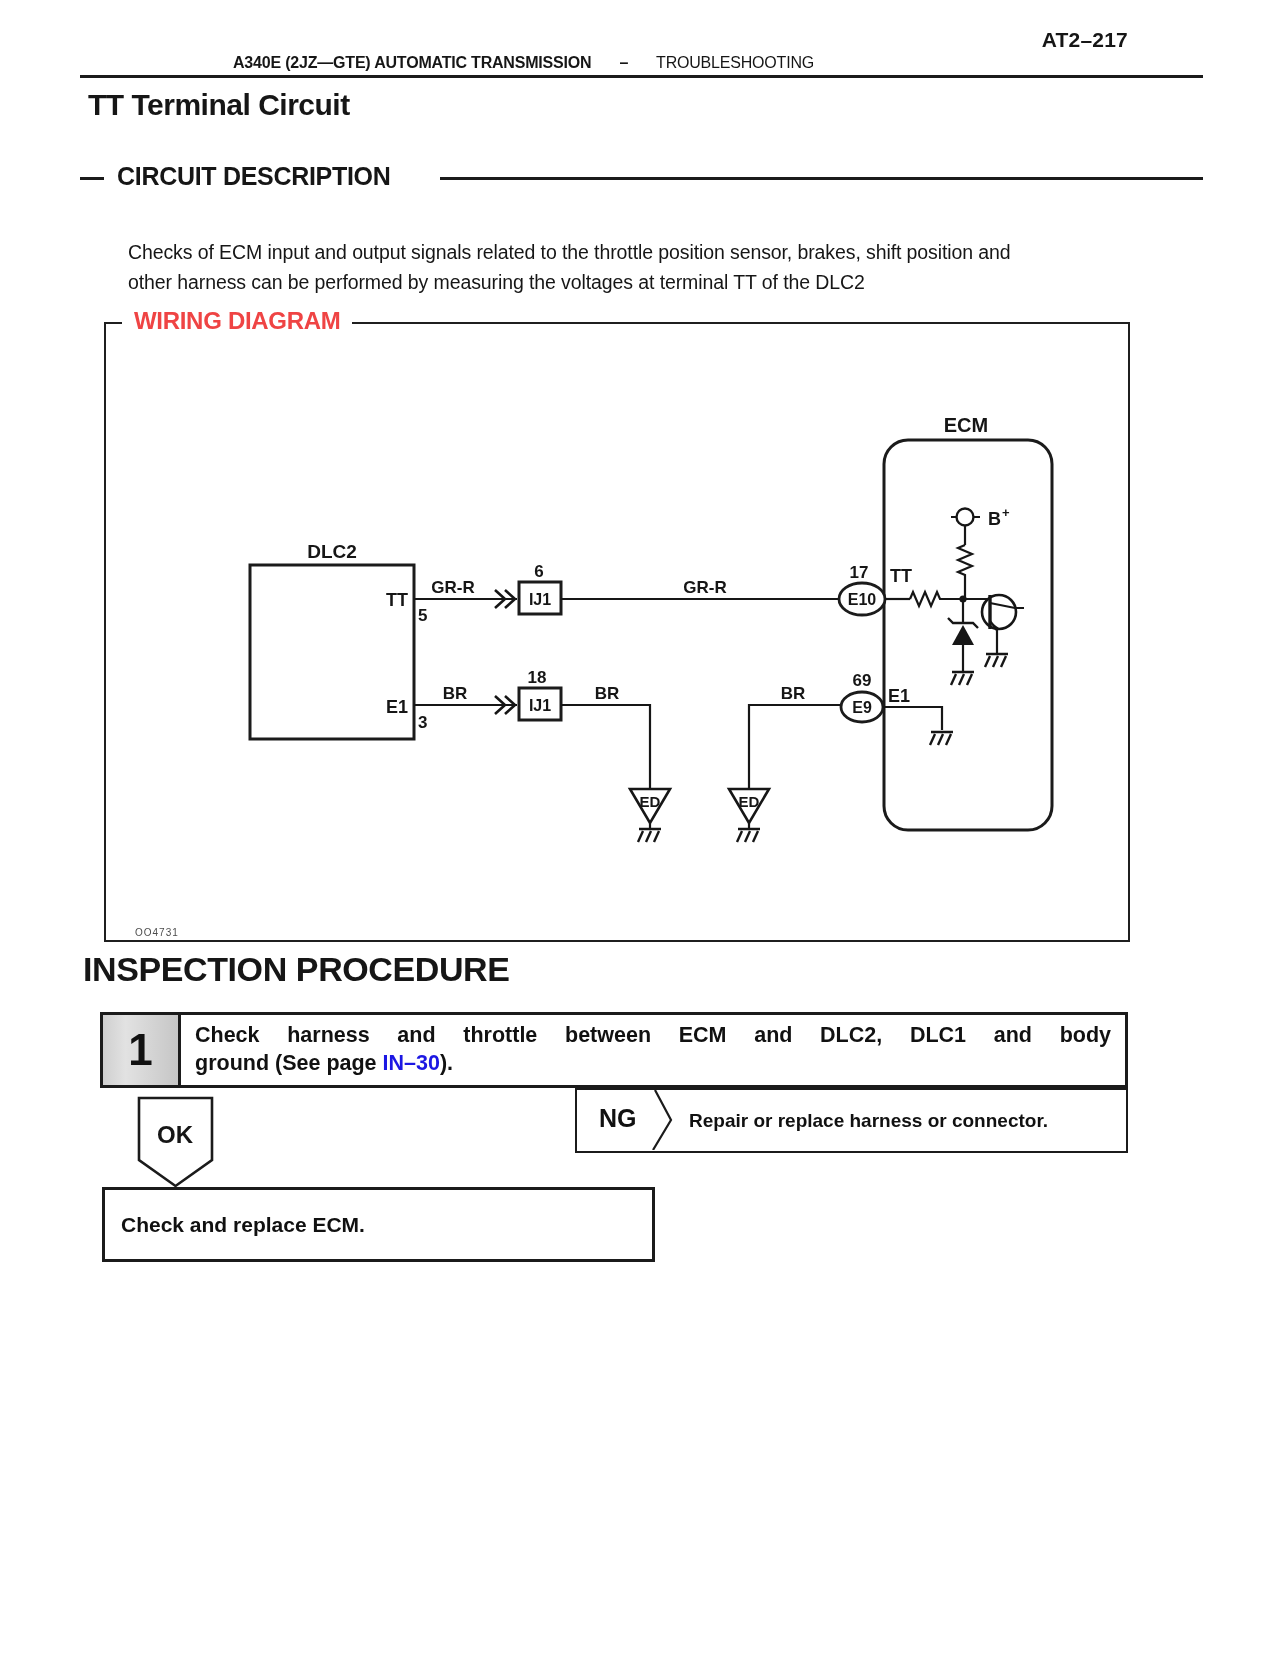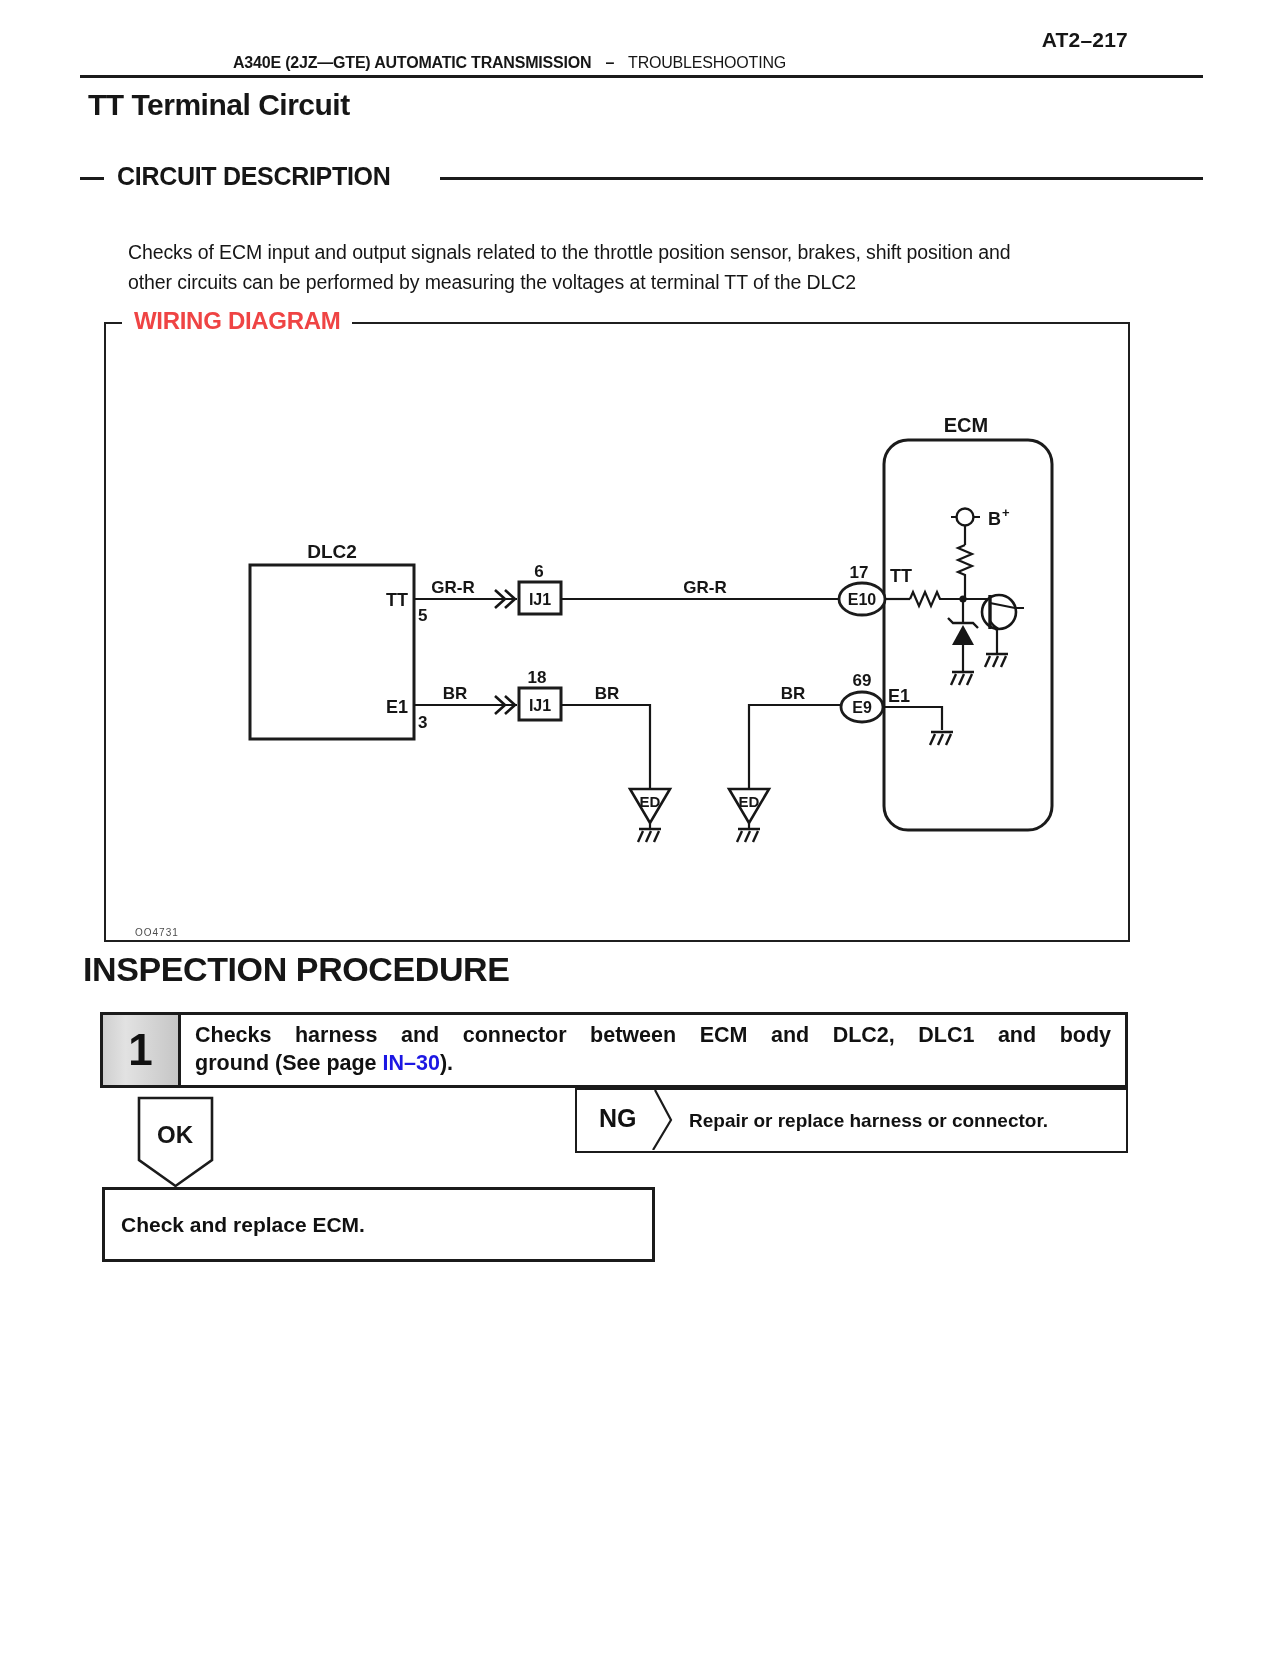--- a/index.html
+++ b/index.html
@@ -6,21 +6,21 @@
   .page{
     position:relative;width:1280px;height:1656px;background:#ffffff;
     font-family:"Liberation Sans","DejaVu Sans",sans-serif;color:#161616;
     margin:0 auto;overflow:hidden;
   }
   .abs{position:absolute;}
   .b{font-weight:bold;}
   .hline{position:absolute;background:#1b1b1b;}
   
   .page-code{top:28px;left:900px;width:228px;text-align:right;font-size:21px;font-weight:bold;letter-spacing:.2px;}
-  .running-head{top:54px;left:233px;font-size:16px;display:flex;gap:14px;align-items:baseline;letter-spacing:-0.2px;}
+  .running-head{top:54px;left:233px;font-size:16px;display:flex;gap:28px;align-items:baseline;letter-spacing:-0.2px;}
   .running-head .sep{font-weight:bold;}
   .doc-title{top:88px;left:88px;font-size:30px;font-weight:bold;letter-spacing:-0.5px;}
   
   .cd-head{top:162px;left:117px;font-size:25px;font-weight:bold;letter-spacing:-0.3px;}
   
   .body-par{top:237px;left:128px;width:1020px;font-size:19.5px;line-height:30px;letter-spacing:-0.1px;}
   
   .wiring-box{top:322px;left:104px;width:1022px;height:616px;border:2px solid #1f1f1f;}
   .wiring-title{position:absolute;top:-17px;left:16px;background:#ffffff;padding:0 12px;font-size:24px;font-weight:bold;letter-spacing:-0.3px;color:#ef4444;}
   .fig-code{position:absolute;left:6px;bottom:2px;font-size:10px;color:#4c4c4c;letter-spacing:1px;margin-left:23px;}
@@ -51,21 +51,21 @@
   <div class="hline" style="top:75px;left:80px;width:1123px;height:3px;"></div>
 
   <div class="abs doc-title">TT Terminal Circuit</div>
 
   <div class="hline" style="top:177px;left:80px;width:24px;height:3px;"></div>
   <div class="abs cd-head">CIRCUIT DESCRIPTION</div>
   <div class="hline" style="top:177px;left:440px;width:763px;height:3px;"></div>
 
   <div class="abs body-par">
     <span style="display:block;">Checks of ECM input and output signals related to the throttle position sensor, brakes, shift position and</span>
-    <span style="display:block;">other circuits can be performed by measuring the voltages at terminal TT of the DLC2</span>
+    <span style="display:block;">other harness can be performed by measuring the voltages at terminal TT of the DLC2</span>
   </div>
 
   <div class="abs wiring-box">
     <div class="wiring-title">WIRING DIAGRAM</div>
     <div class="fig-code">OO4731</div>
 
     <svg width="1018" height="610" viewBox="0 0 1018 610">
       <defs>
         <g id="gnd" stroke="#161616" stroke-width="2.4" fill="none">
           <path d="M-11,0 H11 M-7,2 L-12,13 M1,2 L-4,13 M9,2 L4,13"></path>
@@ -148,21 +148,21 @@
       <path d="M777,383 H836 V406" stroke="#161616" stroke-width="2.2" fill="none"></path>
       <use href="#gnd" x="836" y="408"></use>
     </svg>
   </div>
 
   <div class="abs ip-head">INSPECTION PROCEDURE</div>
 
   <div class="abs step-box">
     <div class="step-num">1</div>
     <div class="step-text">
-      <div class="jline">Checks harness and connector between ECM and DLC2, DLC1 and body</div>
+      <div class="jline">Check harness and throttle between ECM and DLC2, DLC1 and body</div>
       <div><span>ground (See page </span><span class="page-link">IN–30</span><span>).</span></div>
     </div>
   </div>
 
   <svg class="abs" style="top:1096px;left:137px;" width="78" height="94" viewBox="0 0 78 94">
     <polygon points="2,2 75,2 75,64 38.5,90 2,64" fill="#ffffff" stroke="#1b1b1b" stroke-width="2.6"></polygon>
     <text x="38" y="47" text-anchor="middle" font-size="24" font-weight="bold">OK</text>
   </svg>
 
   <div class="abs final-box">

